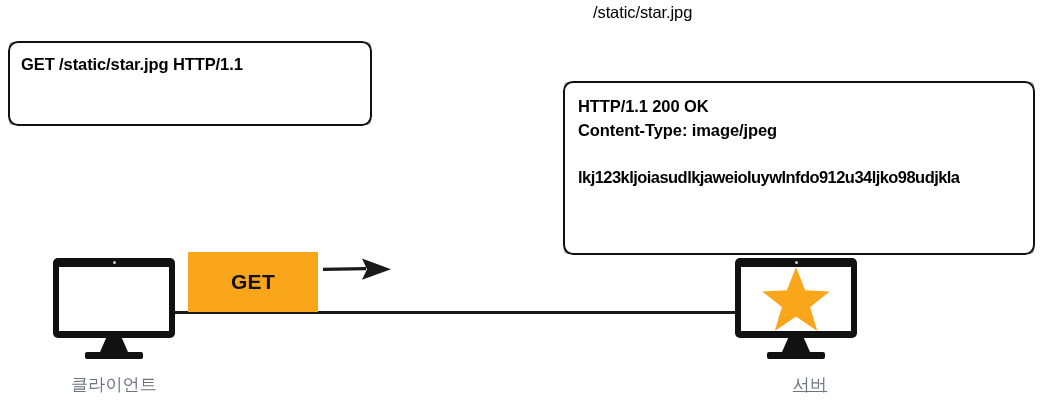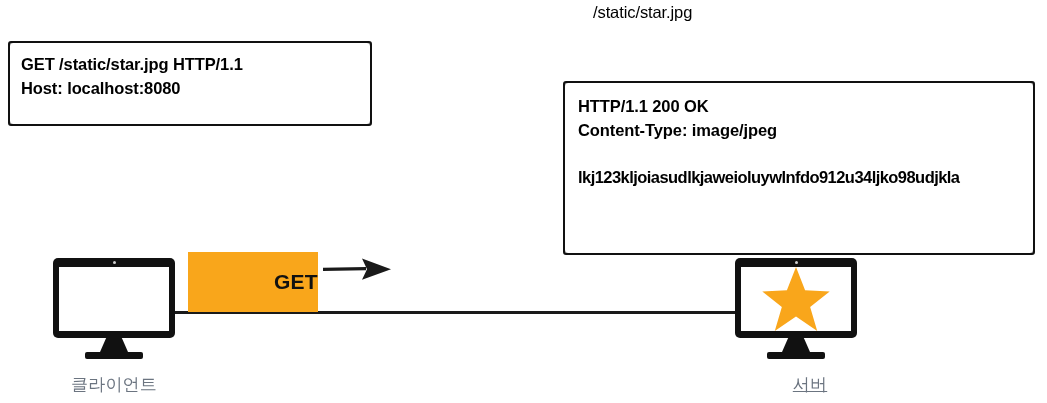--- a/index.html
+++ b/index.html
@@ -13,21 +13,21 @@
     position: relative;
     font-family: "Liberation Sans", sans-serif;
     overflow: hidden;
   }
 
   
   .sketch-box {
     position: absolute;
     background: #ffffff;
     border: 2.5px solid #111111;
-    border-radius: 3px;
+    border-radius: 10px;
     box-sizing: border-box;
   }
   .sketch-box::after {
     content: "";
     position: absolute;
     left: -1px; top: -1px; right: -1px; bottom: -1px;
     border: 1px solid rgba(17,17,17,0.55);
     border-radius: 4px;
     pointer-events: none;
   }
@@ -93,21 +93,21 @@
   
   #get-badge {
     position: absolute;
     left: 188px;
     top: 252px;
     width: 130px;
     height: 60px;
     background: #F9A61B;
     display: flex;
     align-items: center;
-    justify-content: flex-end;
+    justify-content: center;
   }
   #get-badge-label {
     font-size: 21px;
     font-weight: 700;
     color: #111111;
     letter-spacing: 0.3px;
   }
 
   
   #request-arrow {
@@ -182,21 +182,20 @@
     width: 200px;
   }
   #client-caption { left: 14px; top: 373px; }
   #server-caption { left: 710px; top: 373px; text-decoration: underline; }
 </style>
 </head>
 <body>
 
 <div id="request-box" class="sketch-box">
   <div class="code-line">GET /static/star.jpg HTTP/1.1</div>
-  <div class="code-line">Host: localhost:8080</div>
 </div>
 
 <div id="response-title">/static/star.jpg</div>
 
 <div id="response-box" class="sketch-box">
   <div class="code-line">HTTP/1.1 200 OK</div>
   <div class="code-line">Content-Type: image/jpeg</div>
   <div class="body-gap"></div>
   <div class="body-line">lkj123kljoiasudlkjaweioluywlnfdo912u34ljko98udjkla</div>
 </div>

